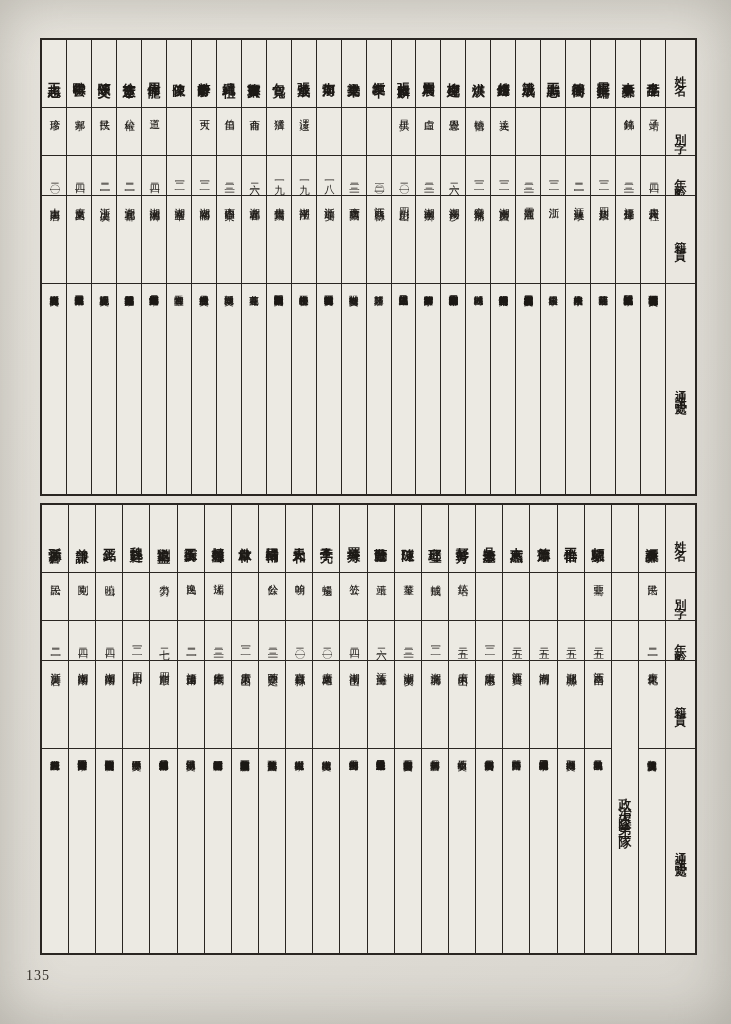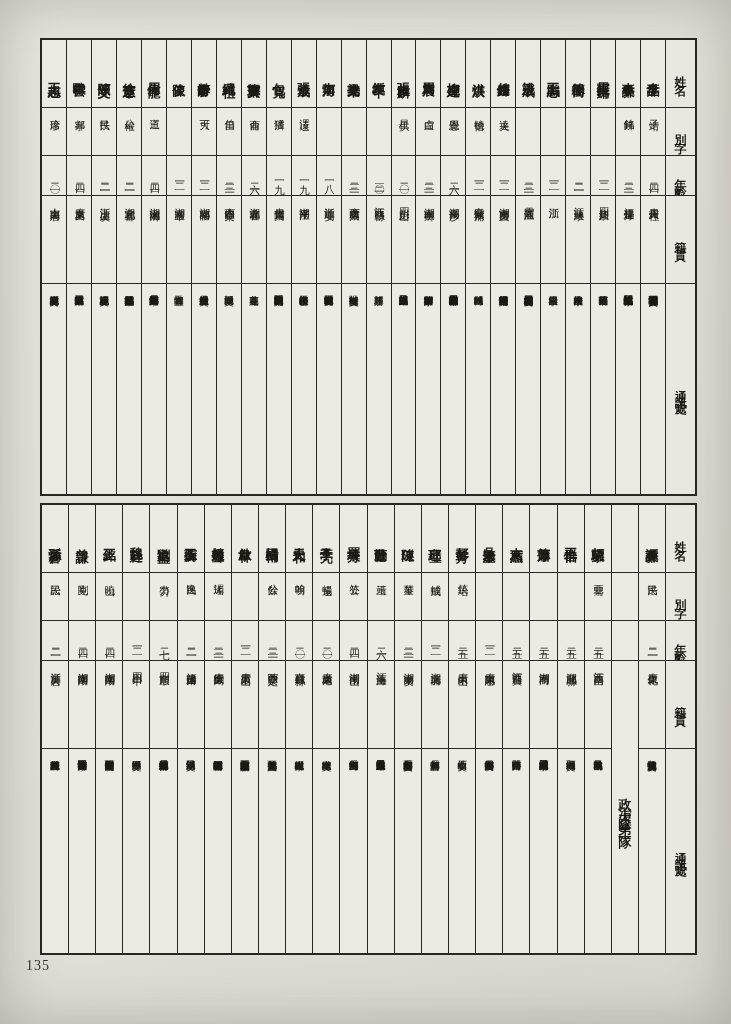--- a/index.html
+++ b/index.html
@@ -69,21 +69,21 @@
   .col.header .v{font-size:12px;font-weight:bold;letter-spacing:8px;}
   .col.header .c-addr .v{letter-spacing:6px;}
   .col.divider .unit{
     flex:1 1 auto;
     display:flex;align-items:center;justify-content:center;
     border-bottom:none;
   }
   .col.divider .unit .v{font-size:13px;font-weight:bold;letter-spacing:6px;}
   .pageno{
     position:absolute;
-    left:26px;bottom:50px;
+    left:26px;bottom:40px;
     font-size:14px;
     color:#34302a;
     letter-spacing:1px;
   }
 </style>
 </head>
 <body>
 
 <div class="sheet">
   <section class="roster-table top">

